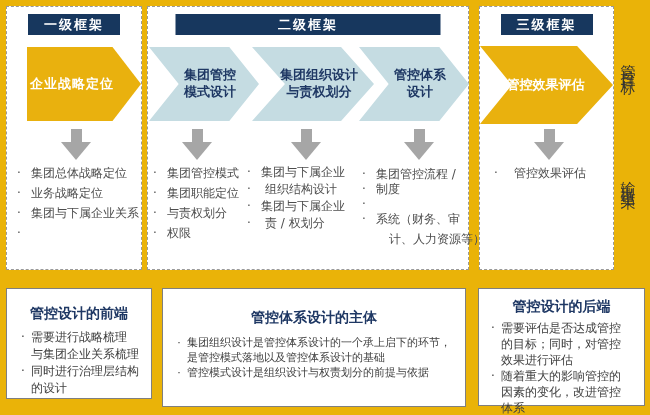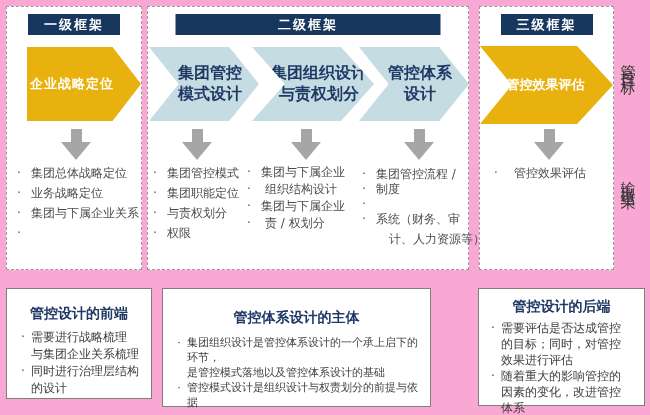--- a/index.html
+++ b/index.html
@@ -1,17 +1,17 @@
 <!DOCTYPE html>
 <html style="--navy: #17375E; --title_navy: #1F3864; --gold: #E9B10E; --light_blue: #C5DCE2; --arrow_gray: #A6A6A6; --text_gray: #4D4D4D; --box_text: #404040; --border_dash: #9A9A9A; --border_solid: #7F7F7F; --side_label: #333333;"><head>
 <meta charset="utf-8">
 <style>
   html,body { margin:0; padding:0; background:#fff; }
   .stage {
-    position:relative; width:650px; height:415px; background:#f9a8d4;
+    position:relative; width:650px; height:415px; background:#eab308;
     font-family:"DejaVu Sans","Liberation Sans",sans-serif; overflow:hidden;
   }
   .panel { position:absolute; border:1px dashed var(--border_dash); background:#fff; }
   #panel1 { left:6px;   top:6px; width:134px; height:262px; }
   #panel2 { left:147px; top:6px; width:320px; height:262px; }
   #panel3 { left:479px; top:6px; width:133px; height:262px; }
 
   .header-bar {
     position:absolute; top:7px; left:50%; transform:translateX(-50%);
     height:21px; background:var(--navy); color:#fff; font-weight:bold;
@@ -24,21 +24,21 @@
 
   .block-arrow {
     position:absolute; left:20px; top:40px; width:114px; height:74px;
     background:var(--gold); color:#fff; font-weight:bold; font-size:13px;
     letter-spacing:1px; display:flex; align-items:center; justify-content:center;
     padding-right:24px; box-sizing:border-box;
     clip-path:polygon(0 0, 75% 0, 100% 50%, 75% 100%, 0 100%);
   }
   .chevron {
     position:absolute; top:40px; height:74px; background:var(--light_blue);
-    color:var(--title_navy); font-weight:bold; font-size:16px; line-height:1.3;
+    color:var(--title_navy); font-weight:bold; font-size:13px; line-height:1.3;
     display:flex; align-items:center; justify-content:center; text-align:center;
     box-sizing:border-box; padding-left:16px; padding-right:4px;
     clip-path:polygon(0 0, 73% 0, 100% 50%, 73% 100%, 0 100%, 27% 50%);
     white-space:pre-line;
   }
   #chev1 { left:1px;   width:110px; }
   #chev2 { left:104px; width:122px; }
   #chev3 { left:211px; width:110px; }
   .gold-chevron {
     position:absolute; left:0px; top:39px; width:133px; height:78px;
@@ -62,21 +62,21 @@
   #list4 .cont { line-height:15px; margin-top:5px; padding-left:27px; white-space:nowrap; }
   #list5 .li .b { width:20px; }
 
   .vlabel { position:absolute; left:618px; writing-mode:vertical-rl;
     font-size:15px; letter-spacing:5px; color:var(--side_label); }
   #label-goal { top:53px; }
   #label-output { top:169px; }
 
   .bbox { position:absolute; top:288px; border:1px solid var(--border_solid); background:#fff; box-sizing:border-box; }
   #box1 { left:6px;   width:146px; height:111px; }
-  #box2 { left:162px; width:269px; height:119px; }
+  #box2 { left:162px; width:304px; height:119px; }
   #box3 { left:478px; width:167px; height:118px; }
   .bbox .title { font-weight:bold; color:var(--title_navy); font-size:14px; text-align:center; white-space:nowrap; }
   #box1 .title { margin-top:16px; }
   #box2 .title { margin-top:20px; }
   #box3 .title { margin-top:9px; }
   .bullets { font-size:12px; color:var(--box_text); }
   #box1 .bullets { margin:6px 2px 0 8px; }
   #box2 .bullets { margin:8px 4px 0 8px; font-size:11px; }
   #box3 .bullets { margin:4px 2px 0 6px; }
   .bullet-item { display:flex; }

